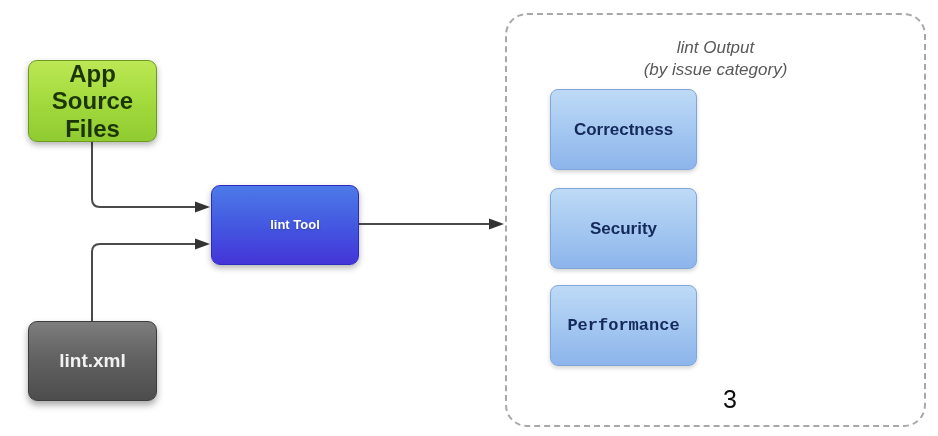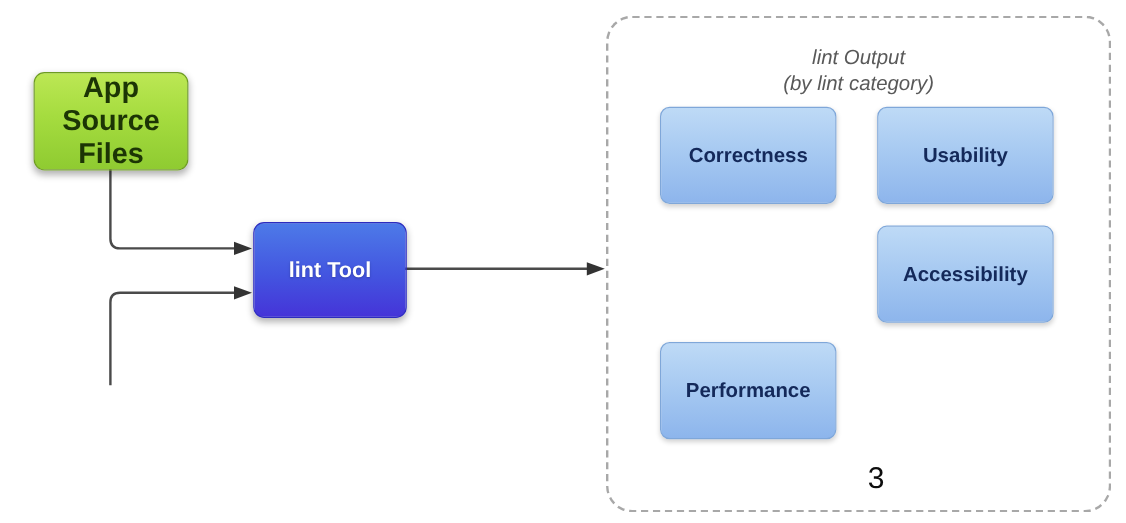--- a/index.html
+++ b/index.html
@@ -43,23 +43,24 @@
     border: 1.5px solid #3c3c3c;
     color: #f2f2f2;
     font-size: 19px;
     box-shadow: 0 4px 7px rgba(0,0,0,0.35);
   }
   .node-blue {
     left: 211px; top: 185px; width: 126px; height: 78px;
     background: linear-gradient(to bottom, #4d7ae8 0%, #4355e0 55%, #4534d8 100%);
     border: 1.5px solid #2d2cbe;
     color: #ffffff;
-    font-size: 18px;
+    font-size: 13px;
     box-shadow: 0 3px 6px rgba(0,0,0,0.30);
     text-shadow: 0 1px 2px rgba(0,0,0,0.25);
+    padding-left: 20px;
   }
   .output-group {
     position: absolute;
     left: 505px; top: 13px;
     width: 421px; height: 414px;
     border: 2px dashed #a8a8a8;
     border-radius: 22px;
     box-sizing: border-box;
     z-index: 2;
   }
@@ -87,21 +88,21 @@
     color: #14295a;
     font-size: 17px;
     font-weight: bold;
     box-shadow: 0 2px 4px rgba(0,0,0,0.18);
     z-index: 3;
   }
   .cat-c1 { left: 43px; }
   .cat-c2 { left: 224px; }
   .cat-r1 { top: 74px; }
   .cat-r2 { top: 173px; }
-  .cat-r3 { top: 270px; }
+  .cat-r3 { top: 270px; font-family: Liberation Mono, monospace; }
   .page-number {
     position: absolute;
     left: 705px; top: 385px;
     width: 50px;
     text-align: center;
     color: #0d0d0d;
     font-size: 25px;
     font-weight: 500;
     z-index: 4;
   }
@@ -120,39 +121,39 @@
     <polygon points="195,238.5 210,244 195,249.5" fill="#333333"></polygon>
 
     <path d="M 337 224 L 490 224" fill="none" stroke="#4a4a4a" stroke-width="2"></path>
     <polygon points="489,218.5 504,224 489,229.5" fill="#333333"></polygon>
   </svg>
 
   <div class="node node-green">
     <span>App Source Files</span>
   </div>
 
+  <div class="node node-gray">
+    <span>lint.xml</span>
+  </div>
 
   <div class="node node-blue">
     <span>lint Tool</span>
   </div>
 
   <div class="output-group">
     <div class="group-title">
       <div>lint Output</div>
-      <div>(by lint category)</div>
+      <div>(by issue category)</div>
     </div>
 
     <div class="category cat-c1 cat-r1">
       <span>Correctness</span>
     </div>
-    <div class="category cat-c2 cat-r1">
-      <span>Usability</span>
-    </div>
-    <div class="category cat-c2 cat-r2">
-      <span>Accessibility</span>
+    <div class="category cat-c1 cat-r2">
+      <span>Security</span>
     </div>
     <div class="category cat-c1 cat-r3">
       <span>Performance</span>
     </div>
   </div>
 
   <div class="page-number">3</div>
 
 </div>
 

